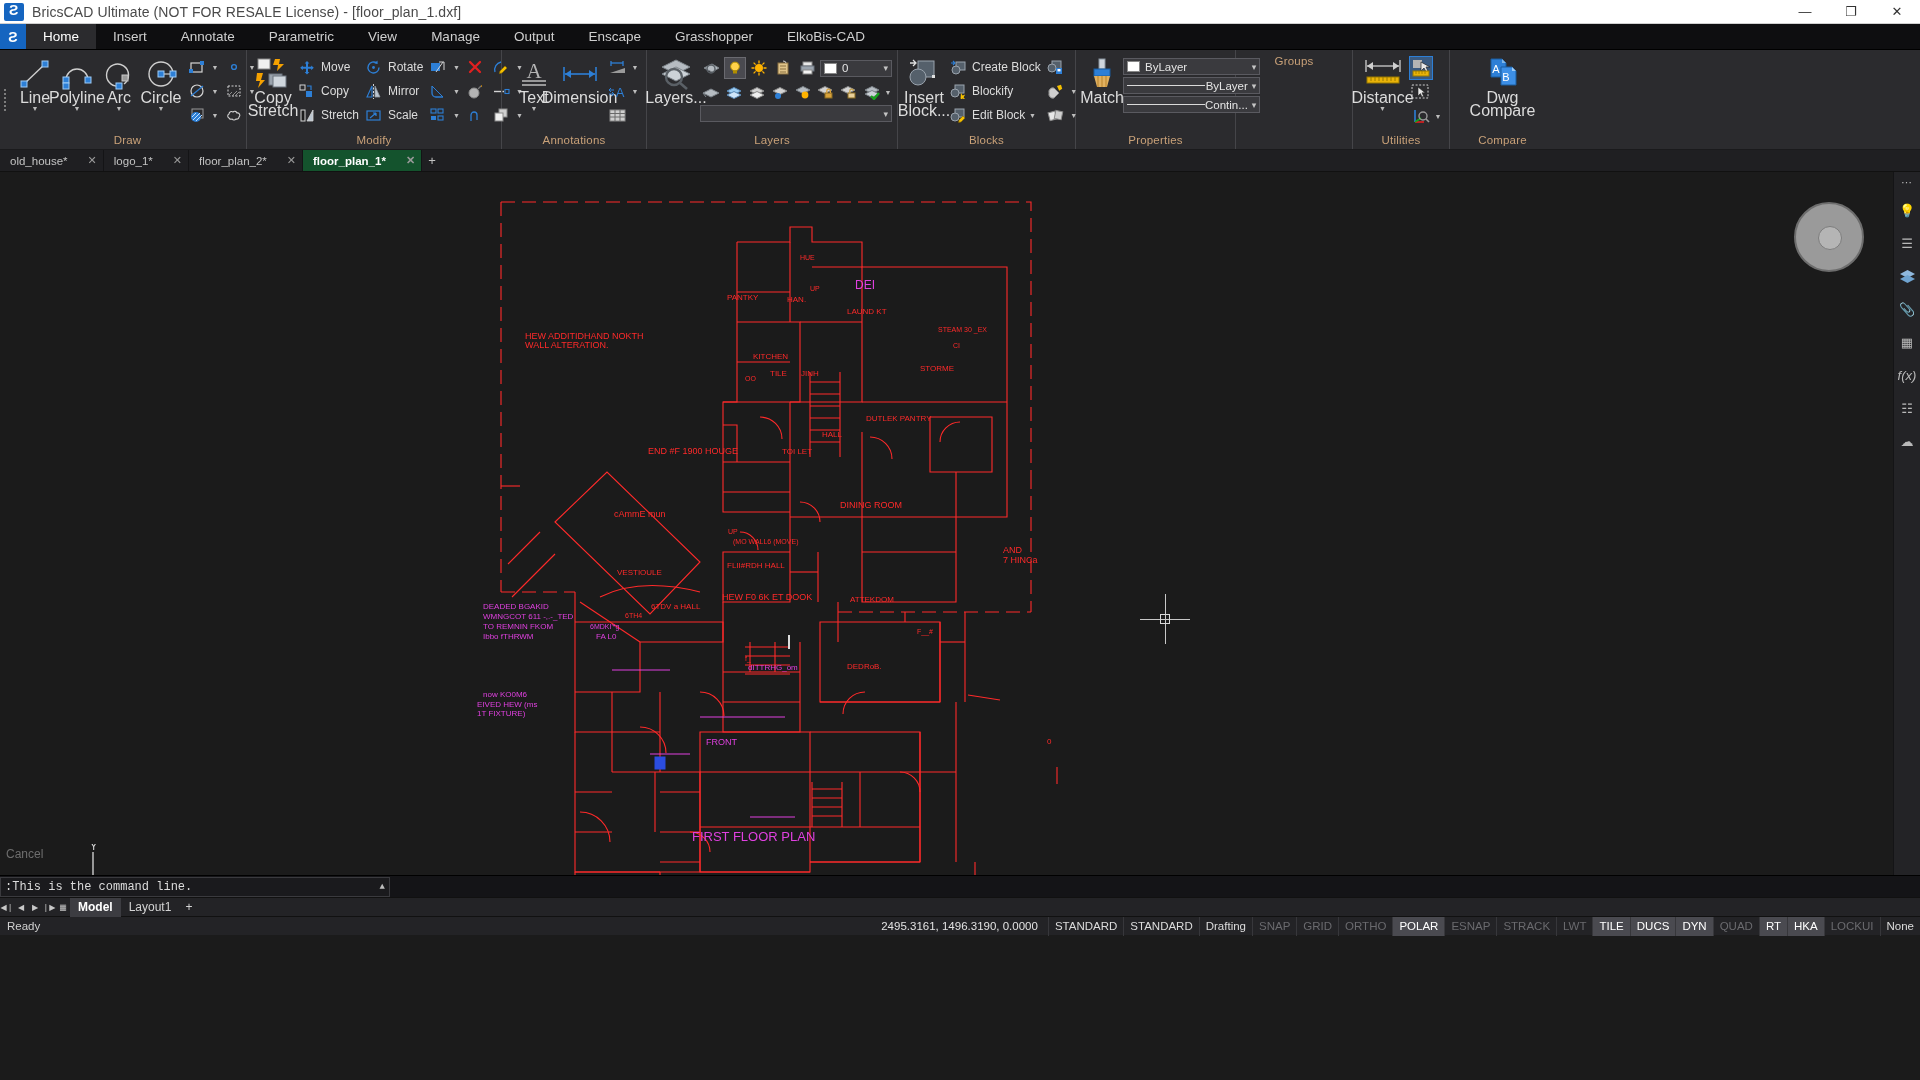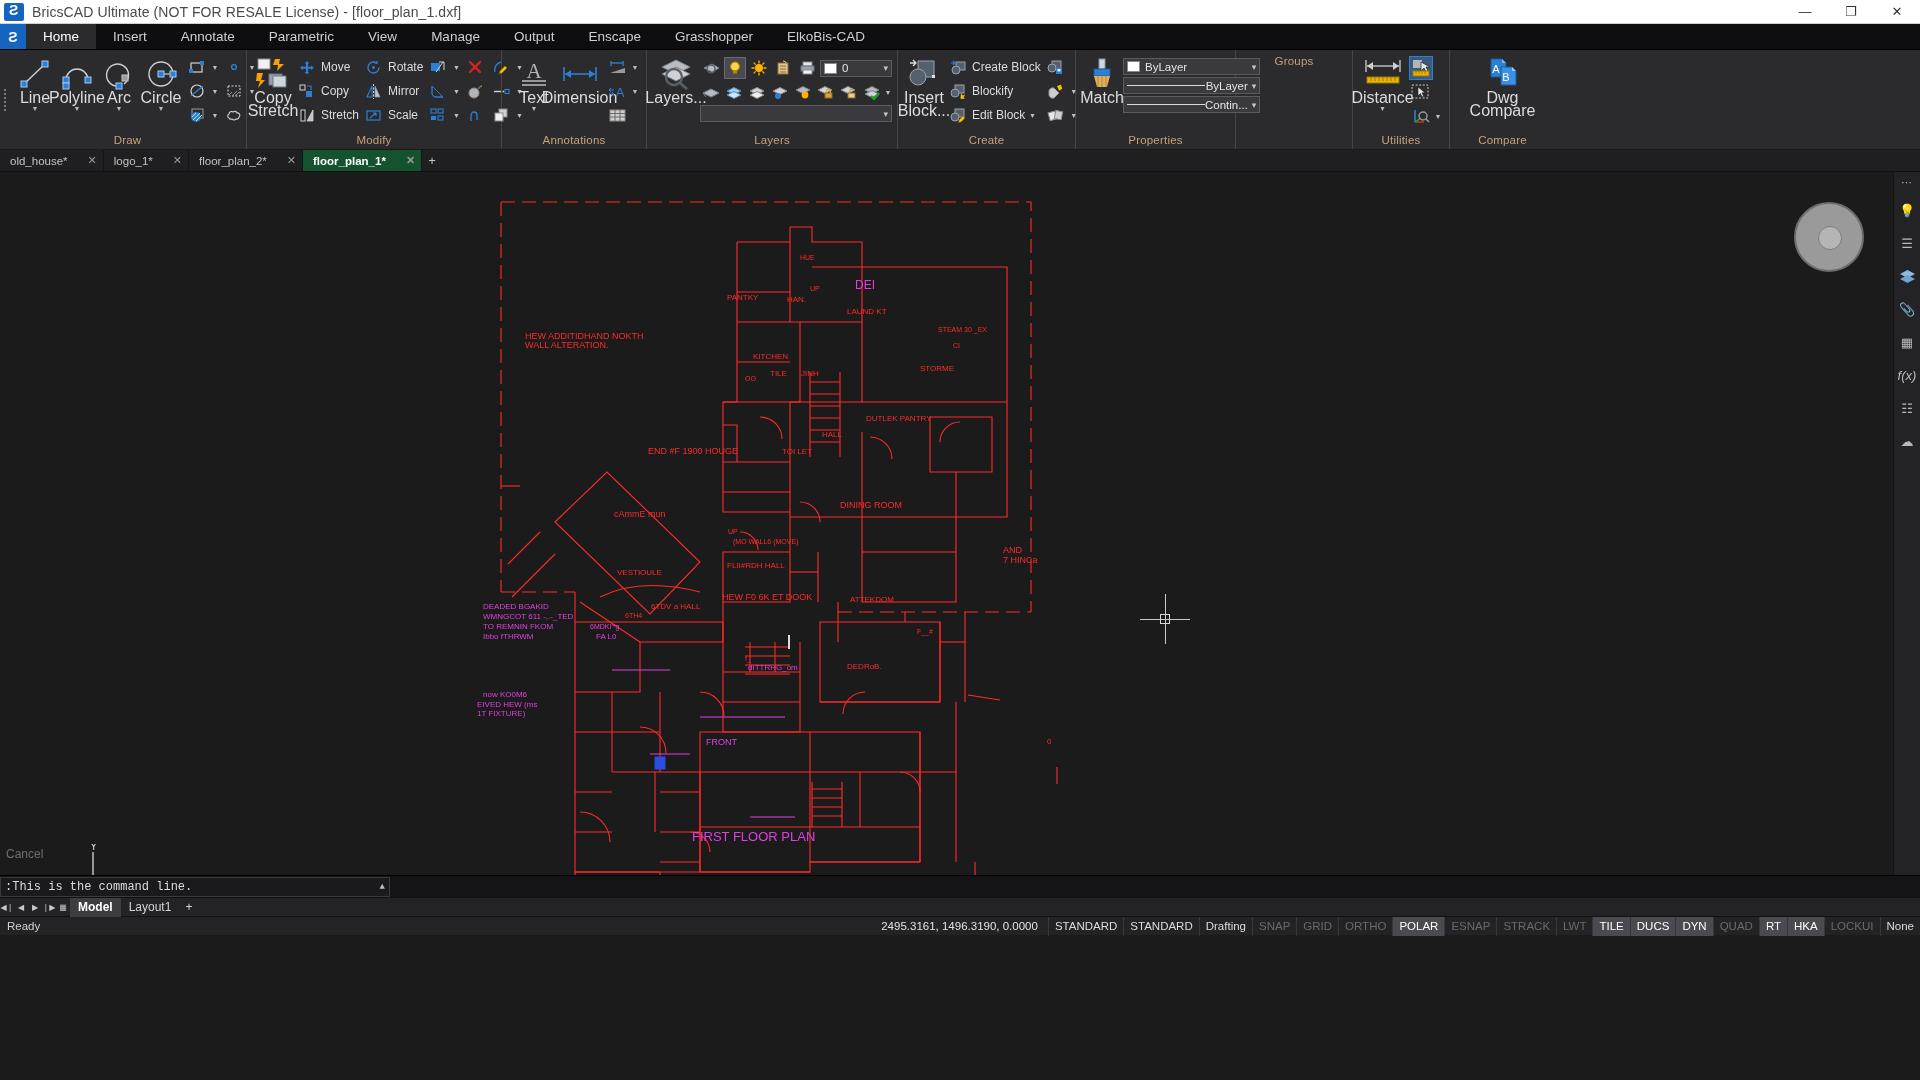--- a/index.html
+++ b/index.html
@@ -720,21 +720,21 @@
             <svg width="17" height="15" viewBox="0 0 17 15">
               <rect x="2" y="4" width="7" height="8" fill="#e8e8e8" stroke="#8a8a8a" transform="rotate(-15 5 8)"></rect>
               <rect x="8" y="3" width="7" height="8" fill="#cfcfcf" stroke="#8a8a8a" transform="rotate(12 11 7)"></rect>
             </svg>
           </span>
           <span class="dd">▼</span>
         </div>
       </div>
 
     </div>
-    <div class="panel-title">Create</div>
+    <div class="panel-title">Blocks</div>
   </div>
 
   <div class="panel" style="width:160px">
     <div class="panel-body">
 
       <div class="bigbtn" style="width:40px">
         <div class="glyph">
           <svg width="36" height="34" viewBox="0 0 36 34">
             <rect x="15" y="2" width="6" height="10" fill="#cfd6dd" stroke="#8a949e"></rect>
             <rect x="10" y="12" width="16" height="7" fill="#2d7fd6" stroke="#1a5d9e"></rect>

